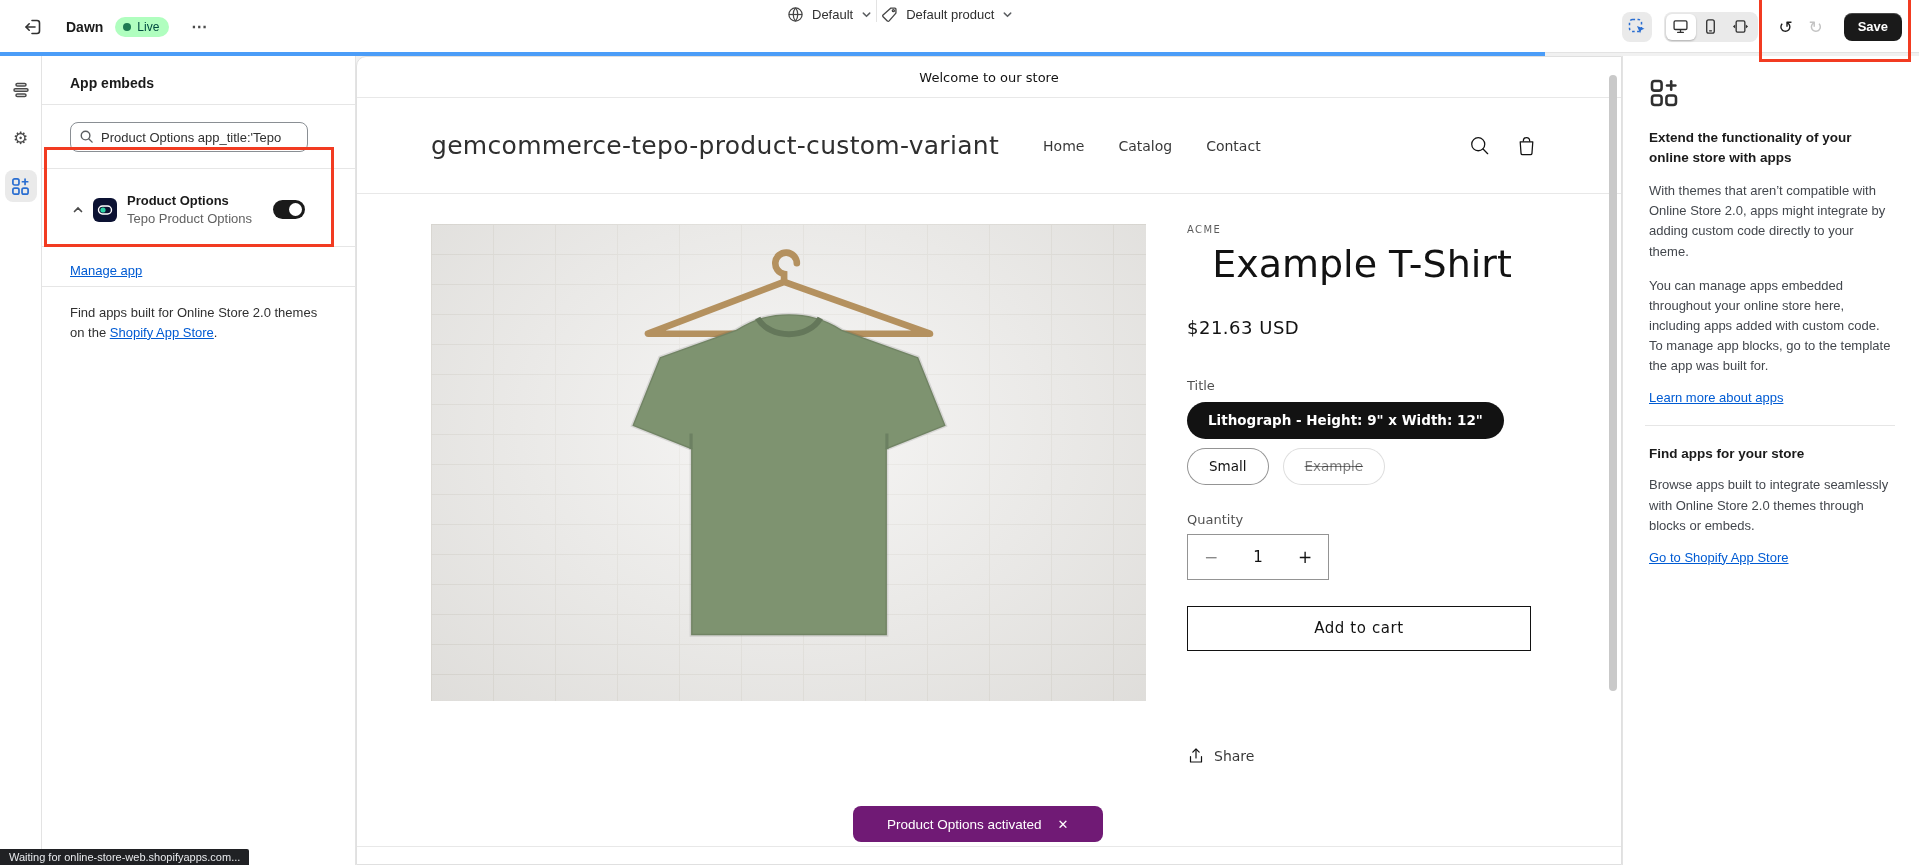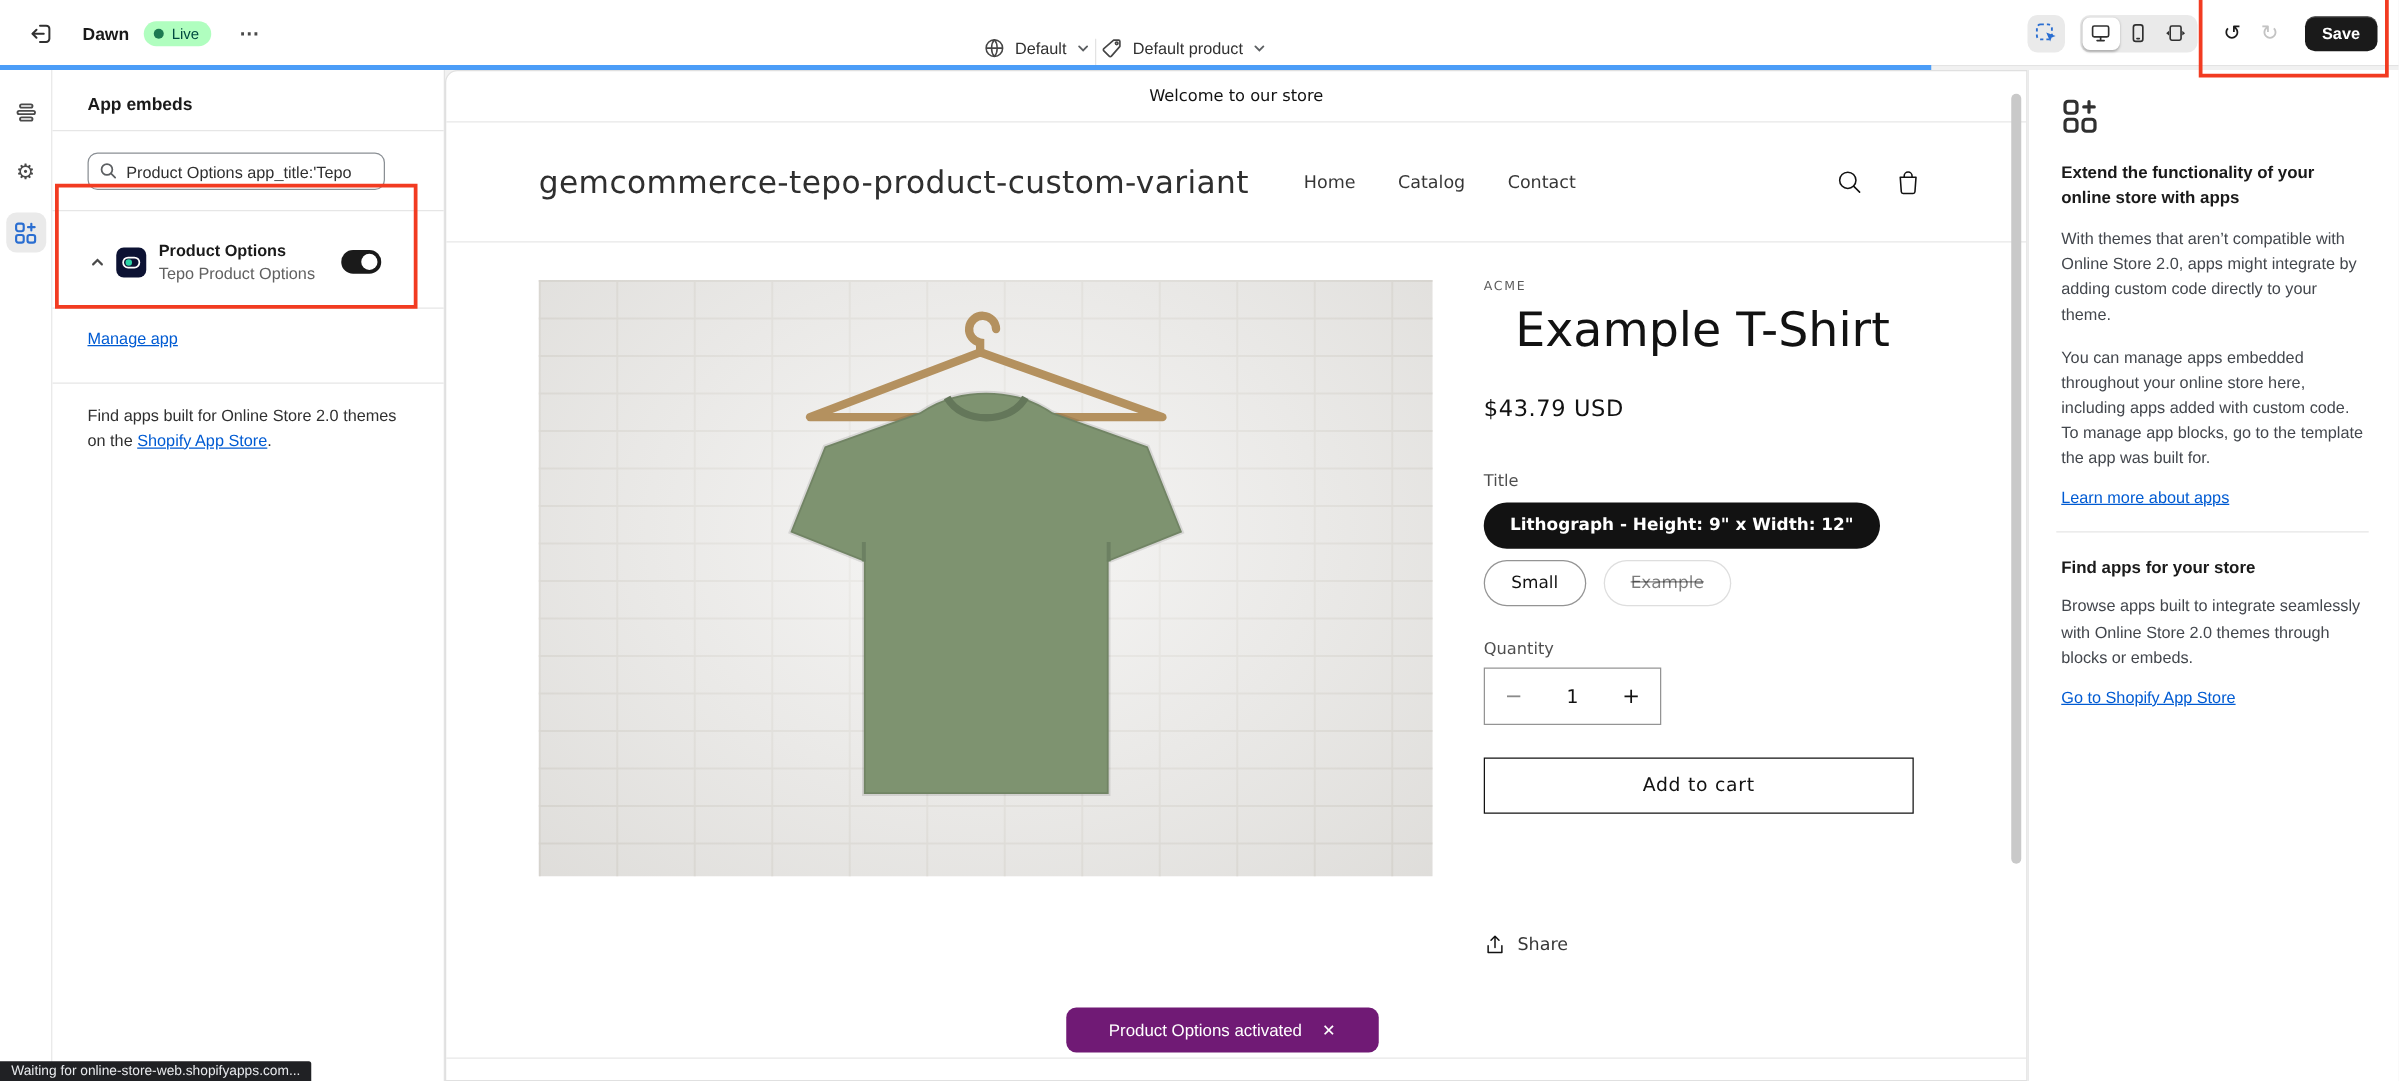--- a/index.html
+++ b/index.html
@@ -11,21 +11,21 @@
   
   .topbar { position:absolute; top:0; left:0; right:0; height:53px; background:#fff;
     border-bottom:1px solid #e3e3e3; z-index:30; }
   .topbar-left { position:absolute; left:0; top:0; height:53px; display:flex; align-items:center; padding-left:16px; }
   .exit-btn { width:34px; height:34px; display:flex; align-items:center; justify-content:center; border-radius:8px; }
   .theme-name { font-size:14px; font-weight:700; color:#1a1a1a; margin-left:16px; }
   .live-badge { display:inline-flex; align-items:center; gap:6px; background:#b0febf; color:#014b40;
     font-size:12px; font-weight:500; border-radius:12px; padding:3px 10px 3px 8px; margin-left:12px; }
   .live-dot { width:8px; height:8px; border-radius:50%; background:#1d7a52; }
   .more-btn { margin-left:22px; color:#4a4a4a; font-size:16px; letter-spacing:1px; font-weight:700; }
-  .topbar-center { position:absolute; left:783px; top:0; height:53px; display:flex; align-items:flex-end; }
+  .topbar-center { position:absolute; left:783px; top:0; height:53px; display:flex; align-items:flex-start; }
   .tb-select { display:flex; align-items:center; gap:8px; color:#303030; font-size:13px; padding:6px 4px; border-radius:8px; }
   .tb-divider { width:1px; height:22px; background:#e3e3e3; }
   .topbar-right { position:absolute; right:0; top:0; height:53px; display:flex; align-items:center; padding-right:17px; }
   .inspect-btn { width:30px; height:30px; border-radius:8px; background:#eaeaea; display:flex; align-items:center; justify-content:center; }
   .segmented { margin-left:12px; height:30px; background:#eaeaea; border-radius:8px; display:flex; align-items:center; padding:2px; }
   .seg-btn { width:30px; height:26px; display:flex; align-items:center; justify-content:center; border-radius:6px; color:#3f3f3f; }
   .seg-btn.active { background:#fff; box-shadow:0 1px 2px rgba(0,0,0,.25); }
   .undo-btn,.redo-btn { width:28px; height:28px; display:flex; align-items:center; justify-content:center;
     font-family:"DejaVu Sans", sans-serif; font-size:17px; }
   .undo-btn { margin-left:14px; color:#1a1a1a; }
@@ -52,21 +52,21 @@
   .search-icon-wrap { position:absolute; left:9px; top:7px; color:#5c5f62; }
   .app-row { display:flex; align-items:center; padding:24px 50px 20px 30px; }
   .app-chevron { color:#4a4a4a; display:flex; margin-right:9px; }
   .app-icon { width:24px; height:24px; border-radius:6px; background:#0c1233; display:flex; align-items:center; justify-content:center; margin-right:10px; flex:none; }
   .app-titles { flex:1; min-width:0; }
   .app-name { font-size:13px; font-weight:700; color:#1a1a1a; }
   .app-dev { font-size:13px; color:#616161; margin-top:3px; }
   .toggle { width:32px; height:19px; border-radius:10px; background:#1a1a1a; position:relative; flex:none; }
   .toggle .knob { position:absolute; right:3px; top:3px; width:13px; height:13px; border-radius:50%; background:#fff; }
   .sidebar-note { padding:17px 28px 0; color:#303030; line-height:1.45; }
-  .sidebar-link { display:inline-block; margin:16px 28px 28px; color:#005bd3; text-decoration:underline; }
+  .sidebar-link { display:inline-block; margin:16px 28px 8px; color:#005bd3; text-decoration:underline; }
   .find-block { padding:16px 28px; color:#303030; line-height:1.5; }
   .inline-link { color:#005bd3; text-decoration:underline; }
 
   
   .preview { position:absolute; top:56px; left:356px; width:1266px; bottom:0; background:#fff;
     border:1px solid #e0e0e0; border-radius:10px 0 0 0; z-index:5; font-family:"DejaVu Sans", sans-serif; color:#121212; }
   .announcement { height:41px; display:flex; align-items:center; justify-content:center; font-size:13px;
     color:#121212; border-bottom:1px solid #e8e8e8; }
   .store-header { height:96px; display:flex; align-items:center; border-bottom:1px solid #e8e8e8; padding:0 84px 0 74px; }
   .store-name { font-size:25px; color:#2f2f2f; letter-spacing:.3px; white-space:nowrap; }
@@ -329,21 +329,21 @@
       </g>
       <path d="M93,44 C102,38 111,36 120,36 C129,36 138,38 147,44 L186,58 L200,93 L170,105 L170,200 L70,200 L70,105 L40,93 L54,58 Z" fill="#7e9370" stroke="rgba(0,0,0,0.10)" stroke-width="1.5"></path>
       <path d="M104,38 C110,49 130,49 136,38" fill="none" stroke="#64775a" stroke-width="3"></path>
       <path d="M70,105 L70,97 M170,105 L170,97" stroke="#6c8062" stroke-width="1.6"></path>
     </svg>
   </div>
 
   <div class="product-info">
     <div class="vendor">ACME</div>
     <div class="product-title">Example T-Shirt</div>
-    <div class="price">$43.79 USD</div>
+    <div class="price">$21.63 USD</div>
     <div class="option-label">Title</div>
     <div class="pill-row">
       <span class="pill selected">Lithograph - Height: 9" x Width: 12"</span>
     </div>
     <div class="pill-row">
       <span class="pill available">Small</span>
       <span class="pill unavailable">Example</span>
     </div>
     <div class="qty-label">Quantity</div>
     <div class="qty-box">

